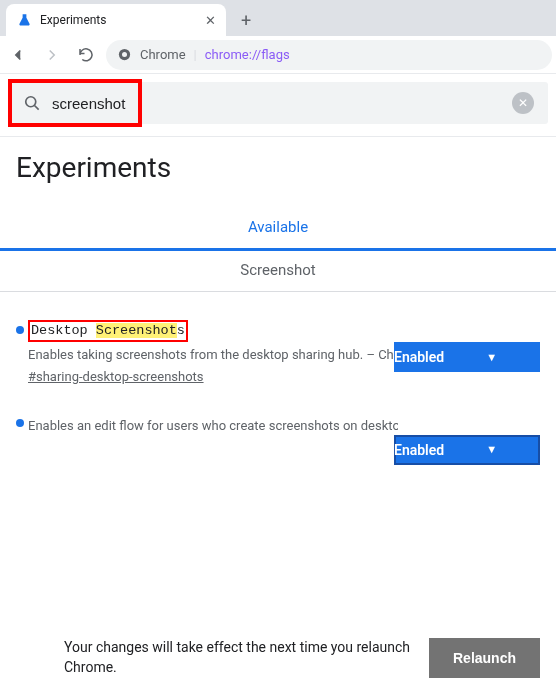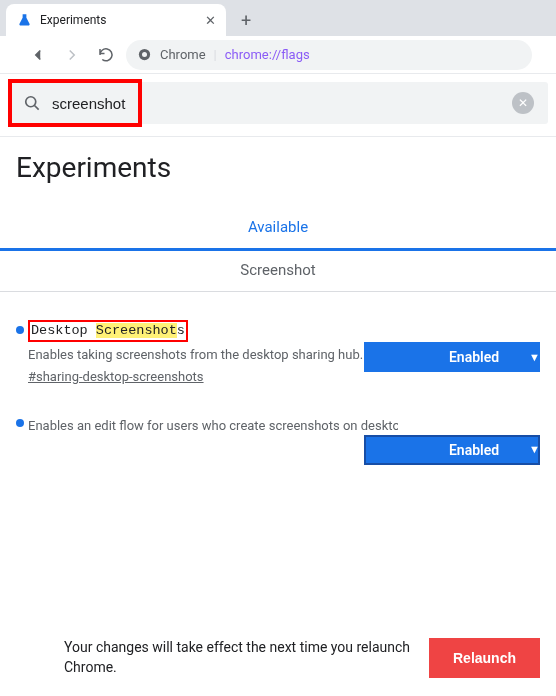--- a/index.html
+++ b/index.html
@@ -42,21 +42,21 @@
     cursor:pointer;
   }
 
   
   .toolbar {
     height: 38px;
     background: #fff;
     border-bottom: 1px solid #e8eaed;
     display:flex;
     align-items:center;
-    padding: 0 24px;
+    padding: 0 4px;
     gap: 6px;
   }
   .nav-btn {
     width:28px; height:28px; border-radius:50%;
     display:flex; align-items:center; justify-content:center;
     color:#5f6368; cursor:pointer;
   }
   .nav-btn.disabled { color:#bdc1c6; cursor:default; }
   .nav-btn svg { width:18px; height:18px; }
   .omnibox {
@@ -169,47 +169,47 @@
     text-decoration:underline;
     margin-top:5px;
     display:inline-block;
   }
   .flag .selector {
     position:absolute;
     right:0;
     top:22px;
   }
   .sel {
-    width:176px; height:30px;
+    width:146px; height:30px;
     background:#1a73e8;
     color:#fff;
     font-size:14px;
     font-weight:600;
     display:flex;
     align-items:center;
-    justify-content:flex-end;
-    gap:30px;
+    justify-content:flex-start;
+    gap:42px;
     cursor:pointer;
   }
   .sel.outlined { box-shadow: inset 0 0 0 2px #174ea6; }
   .sel .chev { font-size:11px; }
 
   
   .footer {
     position:absolute;
     bottom:0; left:0; right:0;
     padding: 16px 16px 18px;
     display:flex;
     align-items:center;
     gap:16px;
     background:#fff;
   }
   .footer .msg { flex:1; font-size:14px; color:#202124; line-height:1.4;margin-left:48px; }
   .footer .relaunch {
-    background:#ef4444; color:#fff;
+    background:#737373; color:#fff;
     font-size:14px; font-weight:600;
     padding: 12px 24px;
     border:none; cursor:pointer;
   }
 </style>
 </head>
 <body>
 
 <div class="tabstrip">
   <div class="tab">

